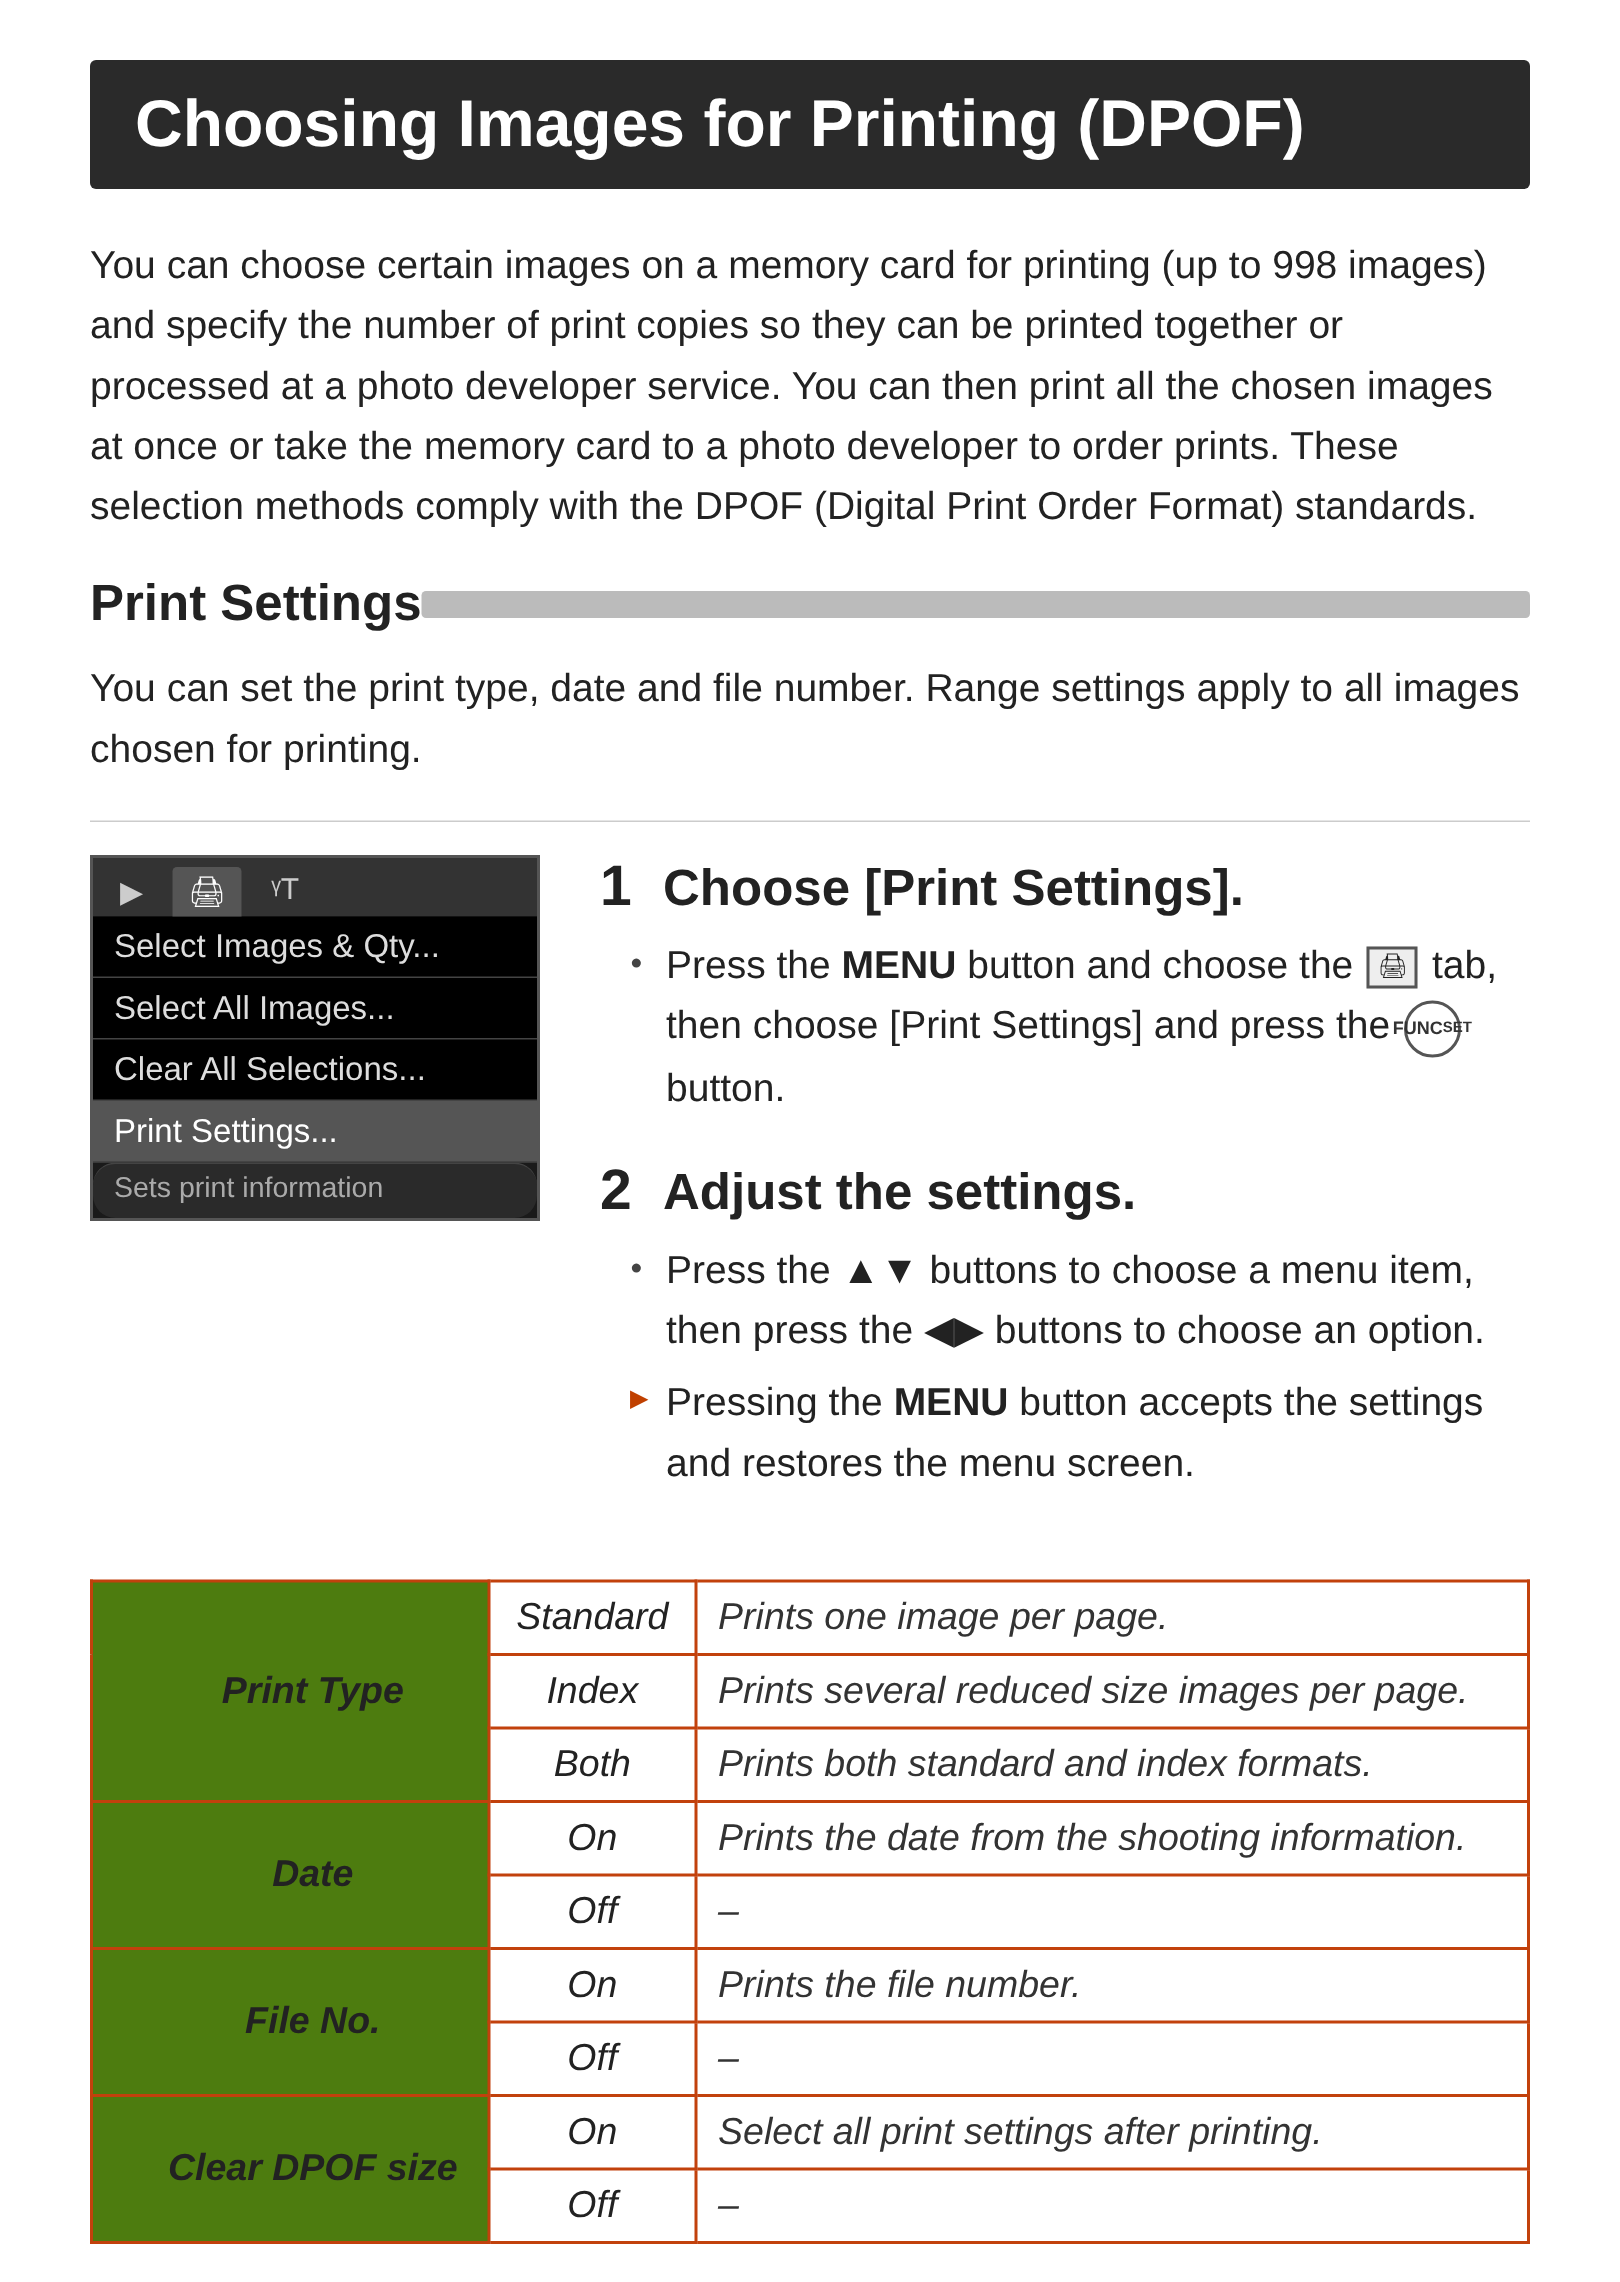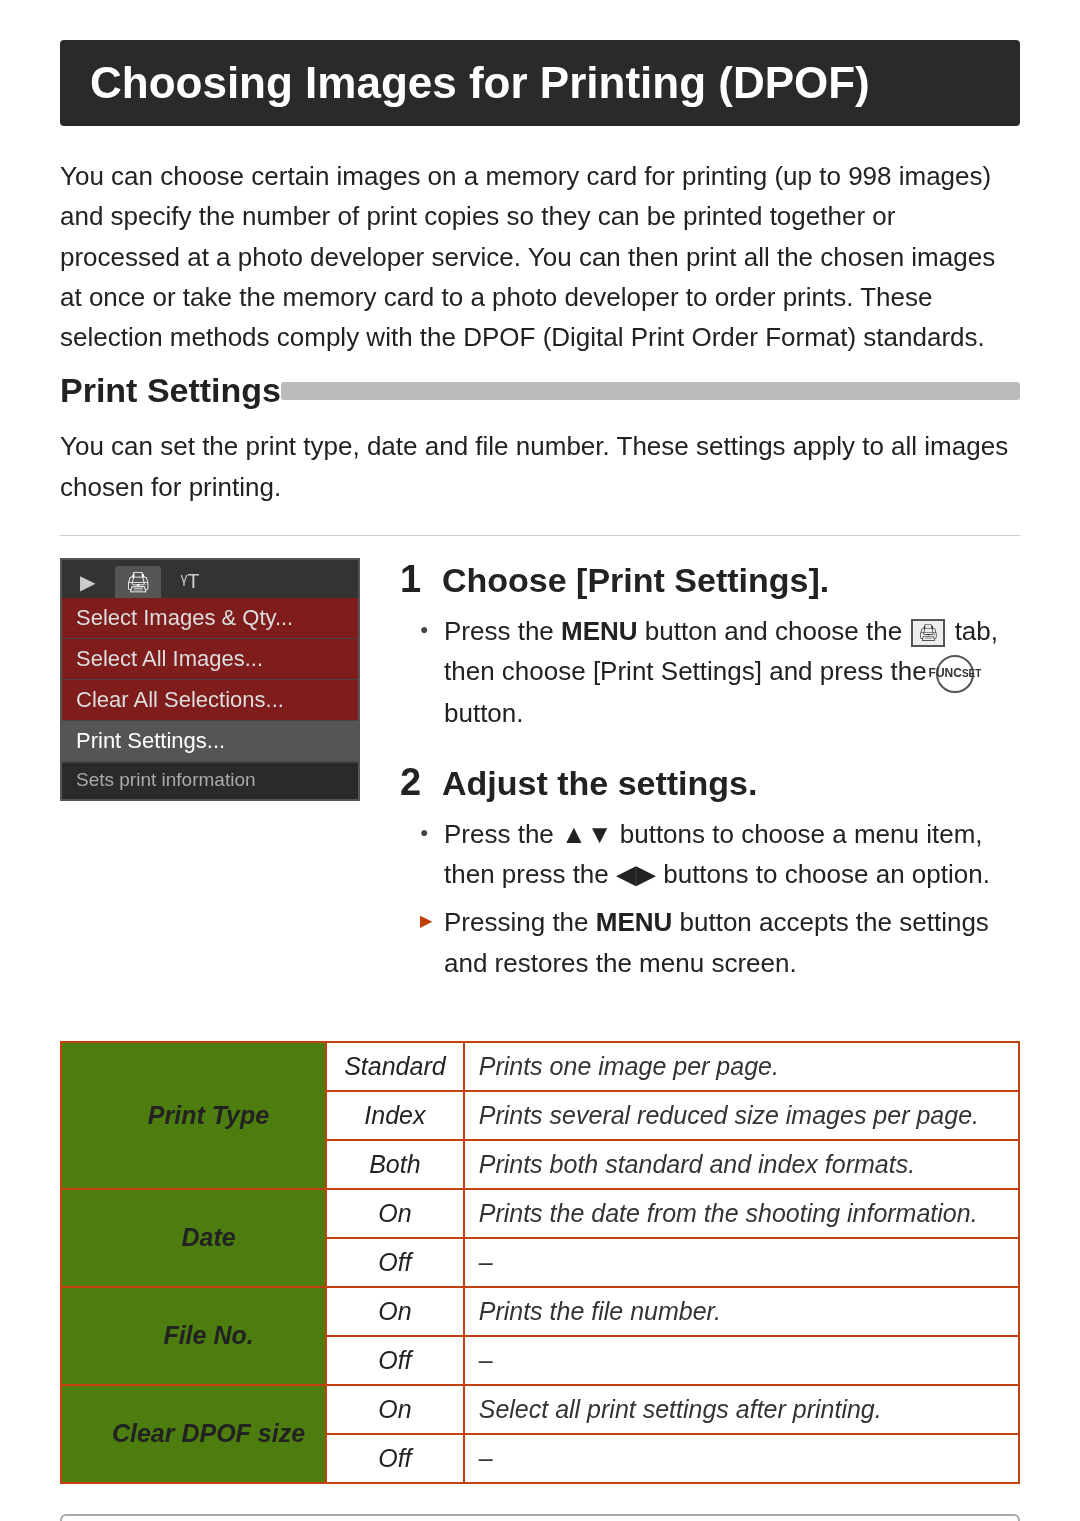--- a/index.html
+++ b/index.html
@@ -21,21 +21,21 @@
       font-weight: bold;
       padding: 18px 30px;
       margin-bottom: 30px;
       border-radius: 4px;
     }
 
     
     .intro-text {
       font-size: 26px;
       line-height: 1.55;
-      margin-bottom: 14px;
+      margin-bottom: 26px;
       color: #222;
     }
 
     
     .section-heading {
       font-size: 34px;
       font-weight: bold;
       margin-bottom: 16px;
       display: flex;
       align-items: center;
@@ -81,38 +81,39 @@
       padding: 4px 10px;
       font-size: 20px;
       color: #ccc;
     }
     .camera-menu-tab.active {
       background: #555;
       color: #fff;
       border-radius: 3px 3px 0 0;
     }
     .camera-menu-items {
-      background: #7f1d1d;
+      background: #000000;
     }
     .camera-menu-item {
       padding: 7px 14px;
       font-size: 22px;
       color: #ddd;
       border-bottom: 1px solid #444;
     }
     .camera-menu-item.highlighted {
       background: #555;
       color: #fff;
     }
     .camera-menu-footer {
       background: #2a2a2a;
       color: #aaa;
       font-size: 19px;
       padding: 6px 14px 8px 14px;
       border-top: 1px solid #444;
+      border-radius: 15px;
     }
 
     
     .steps-content {
       flex: 1;
     }
 
     .step-block {
       margin-bottom: 28px;
     }
@@ -247,21 +248,21 @@
 
 <div class="page-title">Choosing Images for Printing (DPOF)</div>
 
 <p class="intro-text">You can choose certain images on a memory card for printing (up to 998 images) and specify the number of print copies so they can be printed together or processed at a photo developer service. You can then print all the chosen images at once or take the memory card to a photo developer to order prints. These selection methods comply with the DPOF (Digital Print Order Format) standards.</p>
 
 <div class="section-heading">
   <span>Print Settings</span>
   <div class="section-heading-bar"></div>
 </div>
 
-<p class="section-desc">You can set the print type, date and file number. These settings apply to all images chosen for printing.</p>
+<p class="section-desc">You can set the print type, date and file number. Range settings apply to all images chosen for printing.</p>
 
 <hr class="divider">
 
 <div class="steps-container">
 
   <div class="camera-menu">
     <div class="camera-menu-tabs">
       <div class="camera-menu-tab">▶</div>
       <div class="camera-menu-tab active">🖨</div>
       <div class="camera-menu-tab">ᵞT</div>

